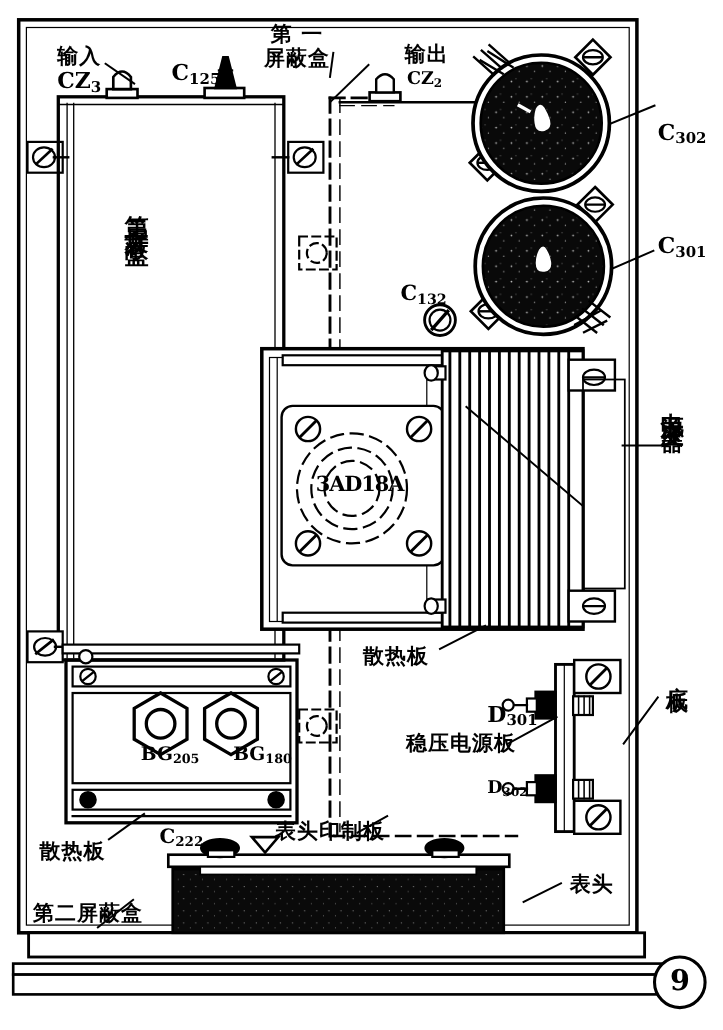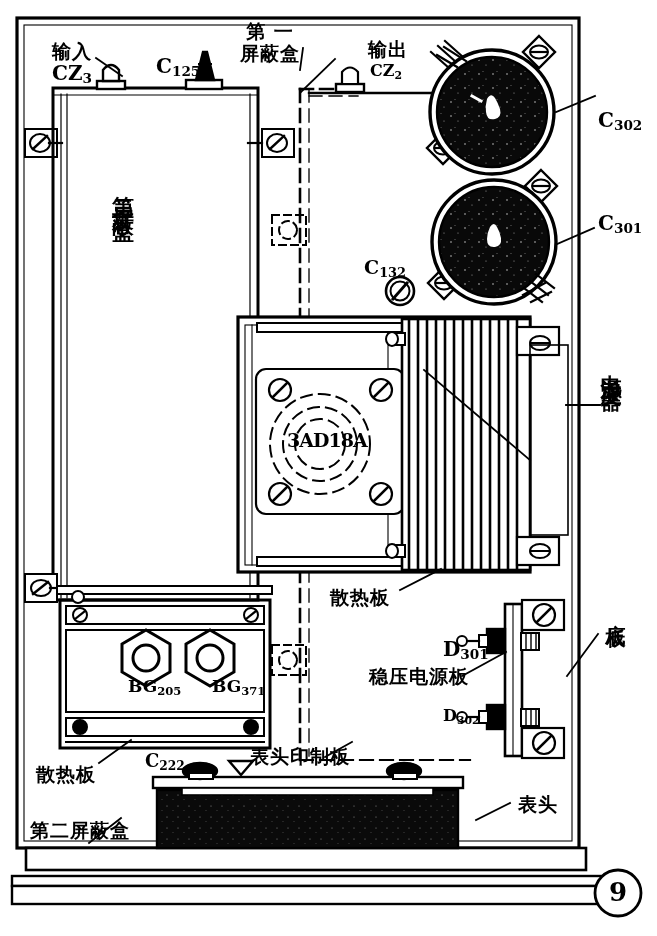--- a/index.html
+++ b/index.html
@@ -378,21 +378,21 @@
 
   <div class="lbl cn" style="left:325px;top:667px;font-size:19px;margin-left:44px;">稳压电源板</div>
 
   <div class="lbl cn cnv" style="left:605px;top:608px;font-size:20px;letter-spacing:4px;">底板</div>
 
   <div class="lbl ser" style="left:128px;top:678px;font-size:17px;">
     <span>BG</span><span class="sub">205</span>
   </div>
 
   <div class="lbl ser" style="left:212px;top:678px;font-size:17px;">
-    <span>BG</span><span class="sub">371</span>
+    <span>BG</span><span class="sub">180</span>
   </div>
 
   <div class="lbl ser" style="left:145px;top:752px;font-size:18px;">
     <span>C</span><span class="sub">222</span>
   </div>
 
   <div class="lbl cn" style="left:250px;top:747px;font-size:19px;">表头印制板</div>
 
   <div class="lbl cn" style="left:36px;top:765px;font-size:19px;">散热板</div>
 

